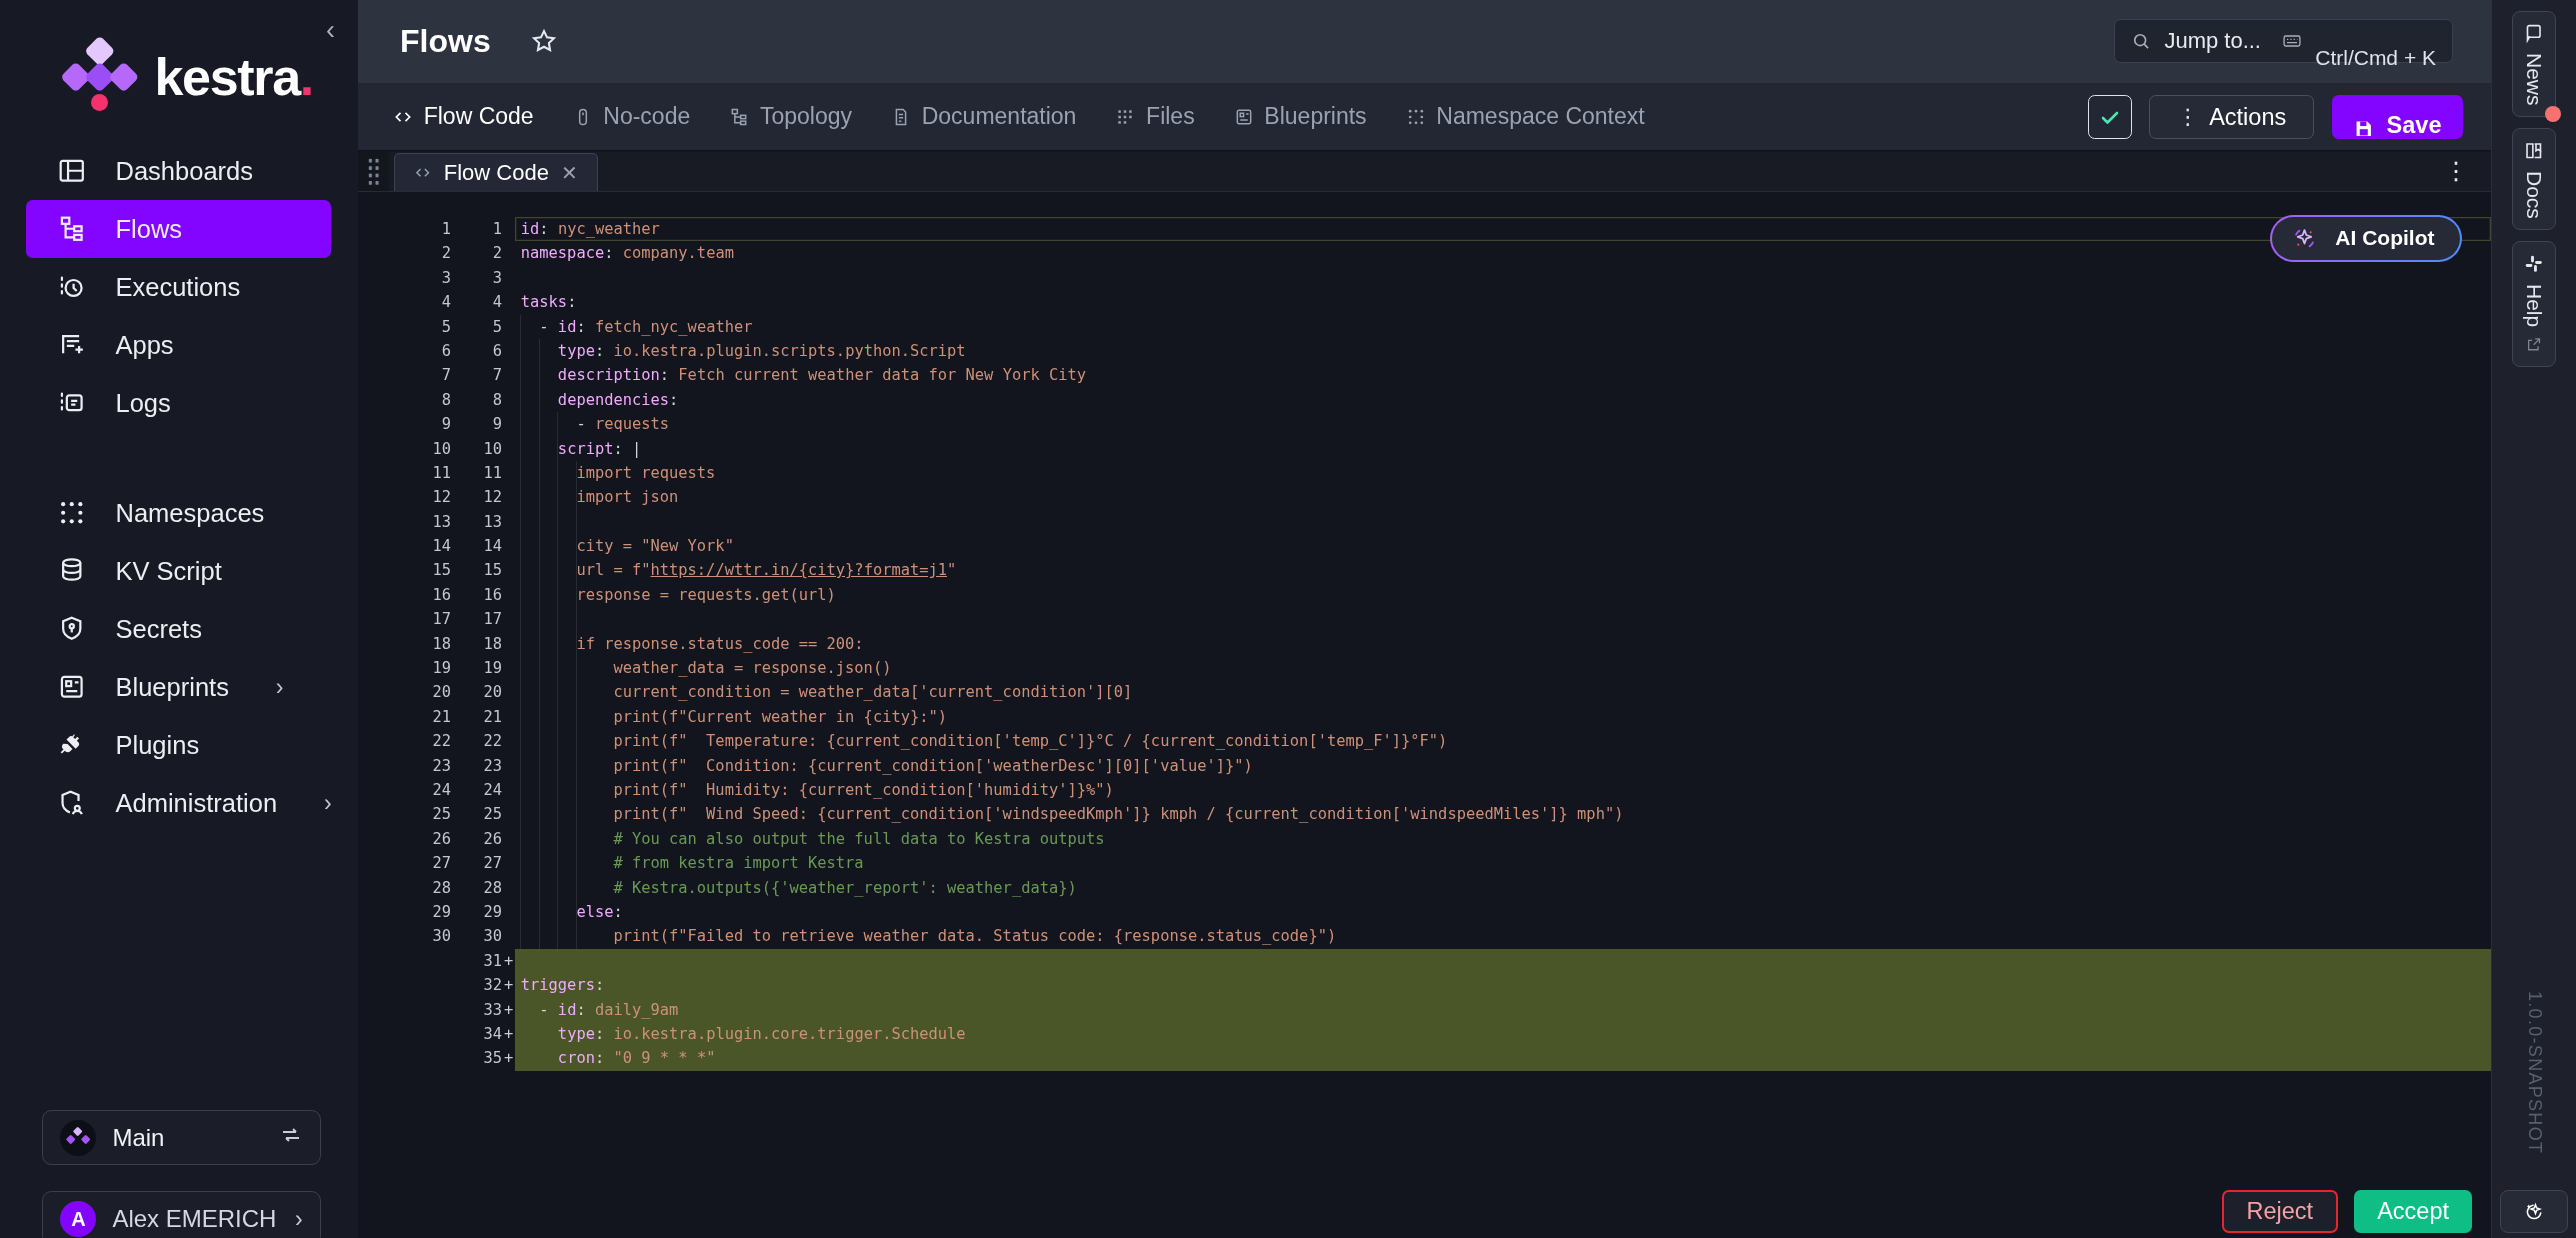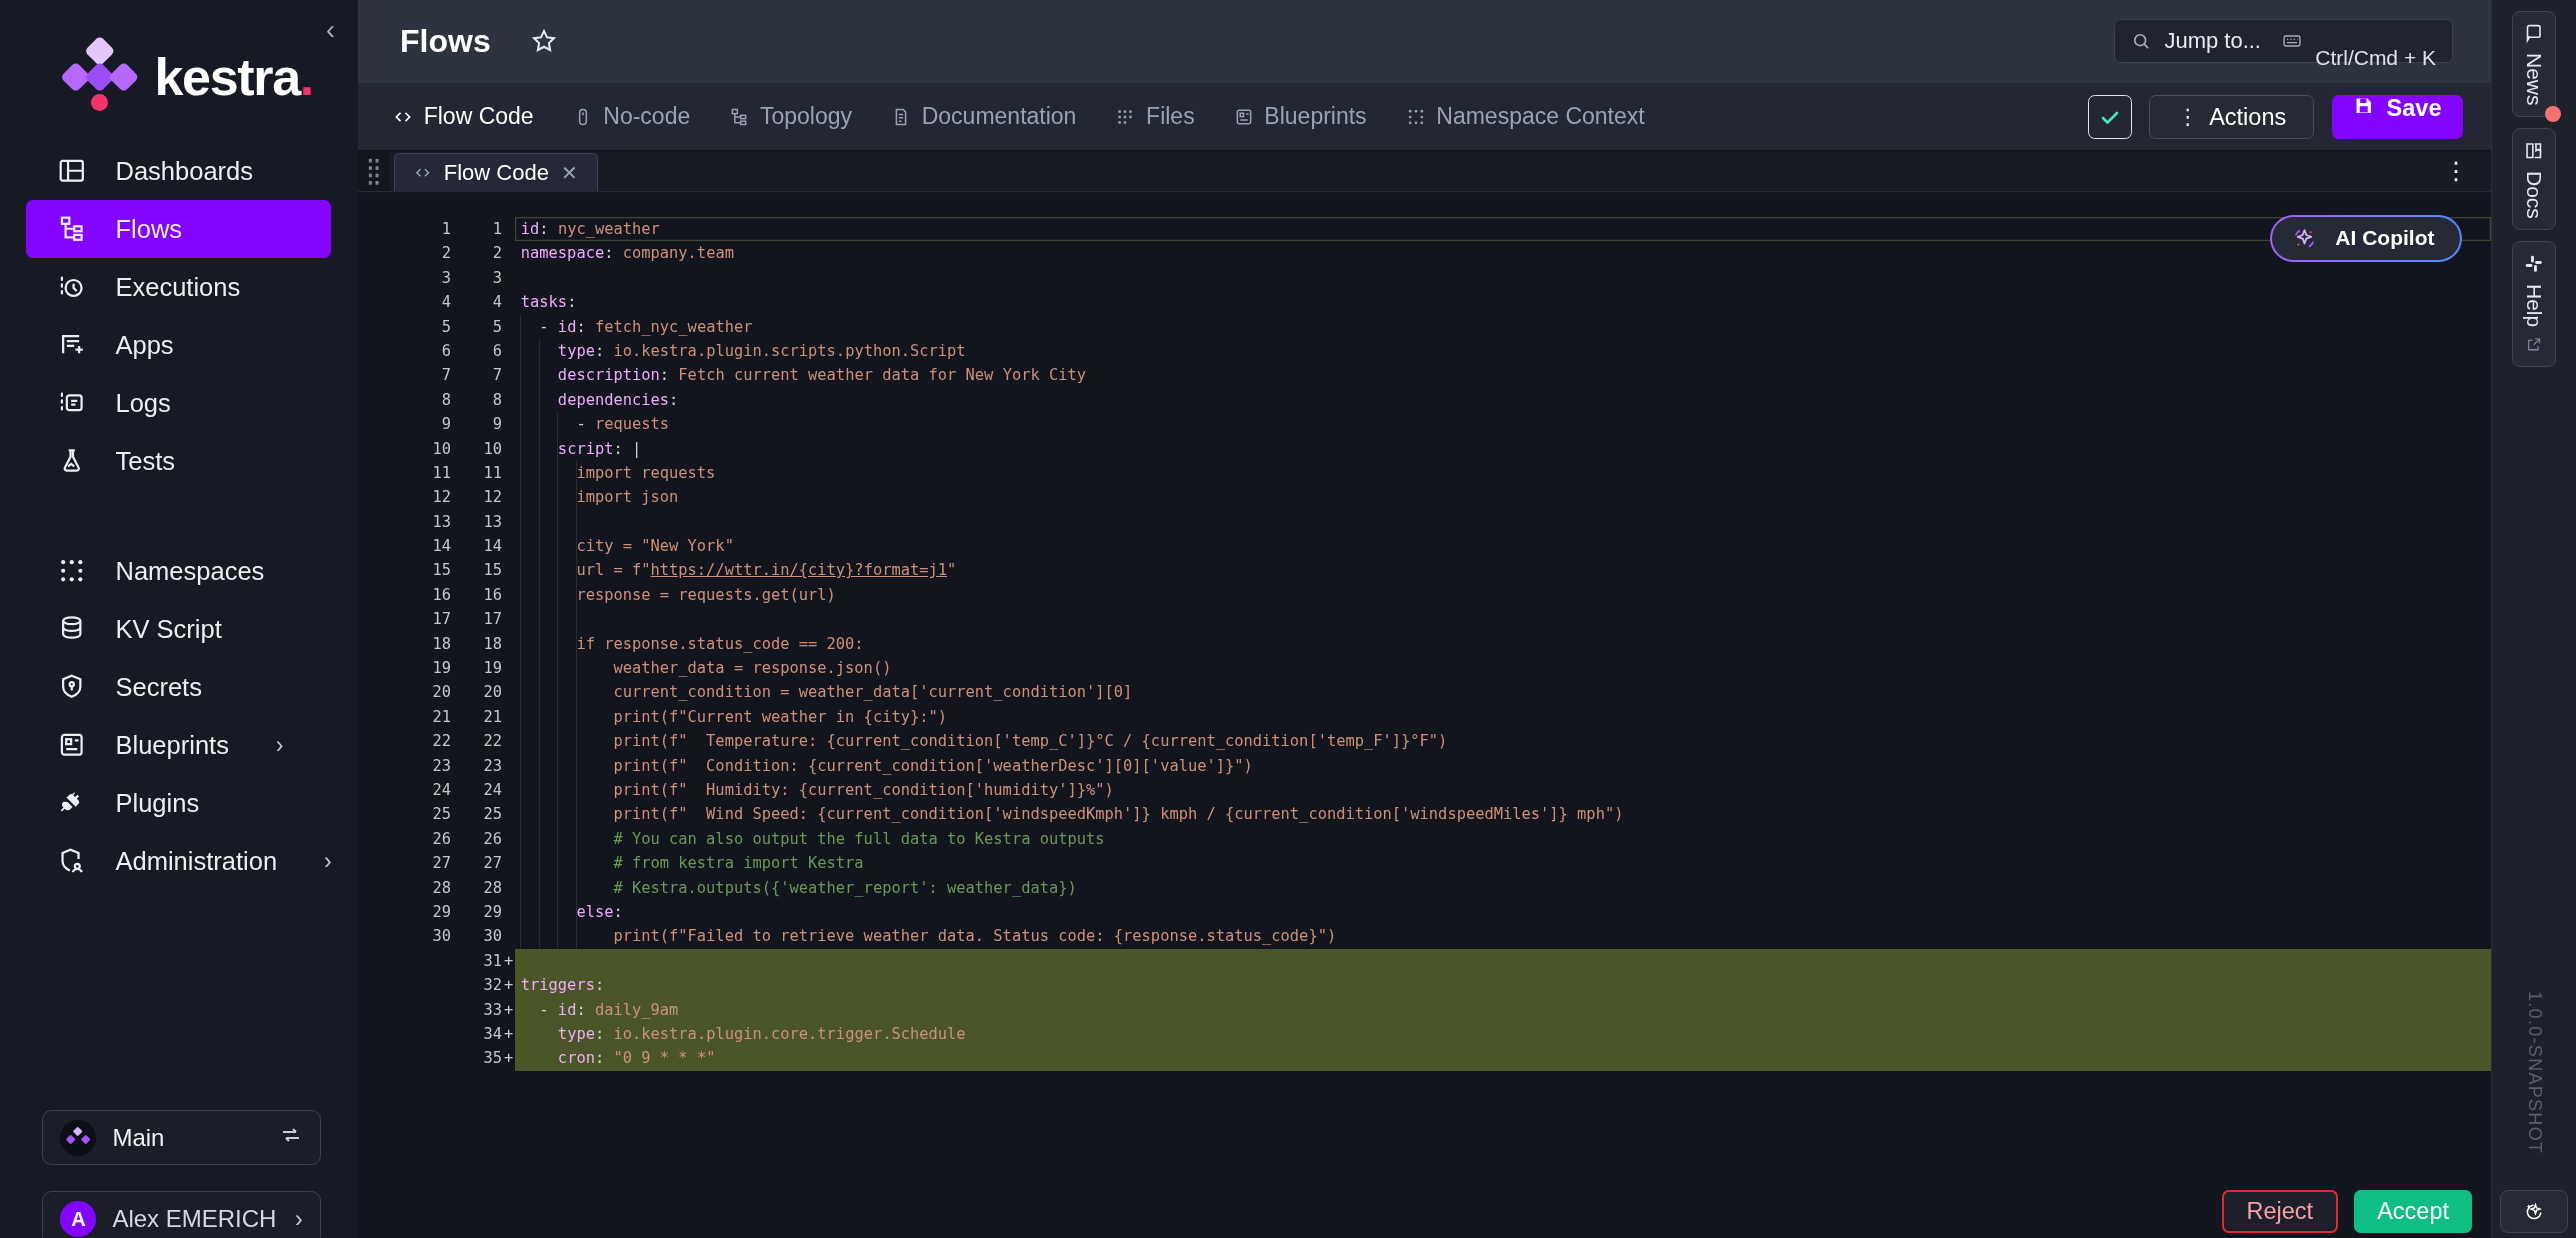--- a/index.html
+++ b/index.html
@@ -63,21 +63,21 @@
   .vtab.active { color:#ffffff; }
   #toolbar-right { position:absolute; right:28px; top:0; height:68px; display:flex; align-items:center; gap:17.4px; }
   #validate-btn { width:44px; height:44px; border:1.3px solid #dfe3ea; border-radius:6.7px;
                   display:flex; align-items:center; justify-content:center; background:transparent; cursor:pointer; }
   #validate-btn svg { width:24px; height:24px; }
   #actions-btn { height:44px; border:1.3px solid #4a4f5e; border-radius:6.7px; background:#262a36;
                  color:#ffffff; font-size:23.5px; display:flex; align-items:center; gap:10.7px;
                  padding:0 27px; cursor:pointer; }
   #actions-btn .dots { font-size:21.5px; color:#e6e8ee; }
   #save-btn { height:44px; border-radius:6.7px; background:#8405ff; color:#ffffff; font-size:23.5px;
-              font-weight:bold; display:flex; align-items:flex-start; gap:12px; padding:0 21.5px;
+              font-weight:bold; display:flex; align-items:flex-end; gap:12px; padding:0 21.5px;
               border:none; cursor:pointer; }
   #save-btn svg { width:21.5px; height:21.5px; }
 
   #tabstrip { position:absolute; top:152px; left:0; right:0; height:40px; background:#181b24;
               border-bottom:1.3px solid #272b36; display:flex; align-items:flex-end; }
   #drag-handle { width:31px; height:40px; background:#14161e; display:flex; align-items:center;
                  justify-content:center; cursor:grab; }
   #drag-handle .grid { width:13.4px; height:28px;
       background-image:radial-gradient(#7d8494 1.7px, transparent 2px); background-size:6.7px 7.4px; }
   #editor-tab { height:38px; margin-left:5.4px; display:flex; align-items:center; gap:12px;
@@ -184,27 +184,20 @@
       <span>Apps</span>
     </div>
     <div class="item">
       <svg viewBox="0 0 24 24" fill="none" stroke="currentColor" stroke-width="1.8">
           <rect x="8" y="6" width="12" height="12" rx="2"></rect>
           <path d="M11.5 10.5h5M11.5 13.5h3.5"></path>
           <path d="M4 4.5v2M4 10v2M4 15.5v2" stroke-linecap="round"></path>
         </svg>
       <span>Logs</span>
     </div>
-    <div class="item">
-      <svg viewBox="0 0 24 24" fill="none" stroke="currentColor" stroke-width="1.8">
-          <path d="M9.5 3.5h5M11 3.5v5.2l-4.6 9a1.6 1.6 0 0 0 1.4 2.3h8.4a1.6 1.6 0 0 0 1.4-2.3L13 8.7V3.5"></path>
-          <path d="M9 16.5l2.5-2 2.5 2"></path>
-        </svg>
-      <span>Tests</span>
-    </div>
     <div class="item gap-top">
       <svg viewBox="0 0 24 24" fill="currentColor" stroke="none">
           <circle cx="5" cy="5" r="1.7"></circle>
           <circle cx="12" cy="5" r="1.7"></circle>
           <circle cx="19" cy="5" r="1.7"></circle>
           <circle cx="5" cy="12" r="1.7"></circle>
           <circle cx="19" cy="12" r="1.7"></circle>
           <circle cx="5" cy="19" r="1.7"></circle>
           <circle cx="12" cy="19" r="1.7"></circle>
           <circle cx="19" cy="19" r="1.7"></circle>

